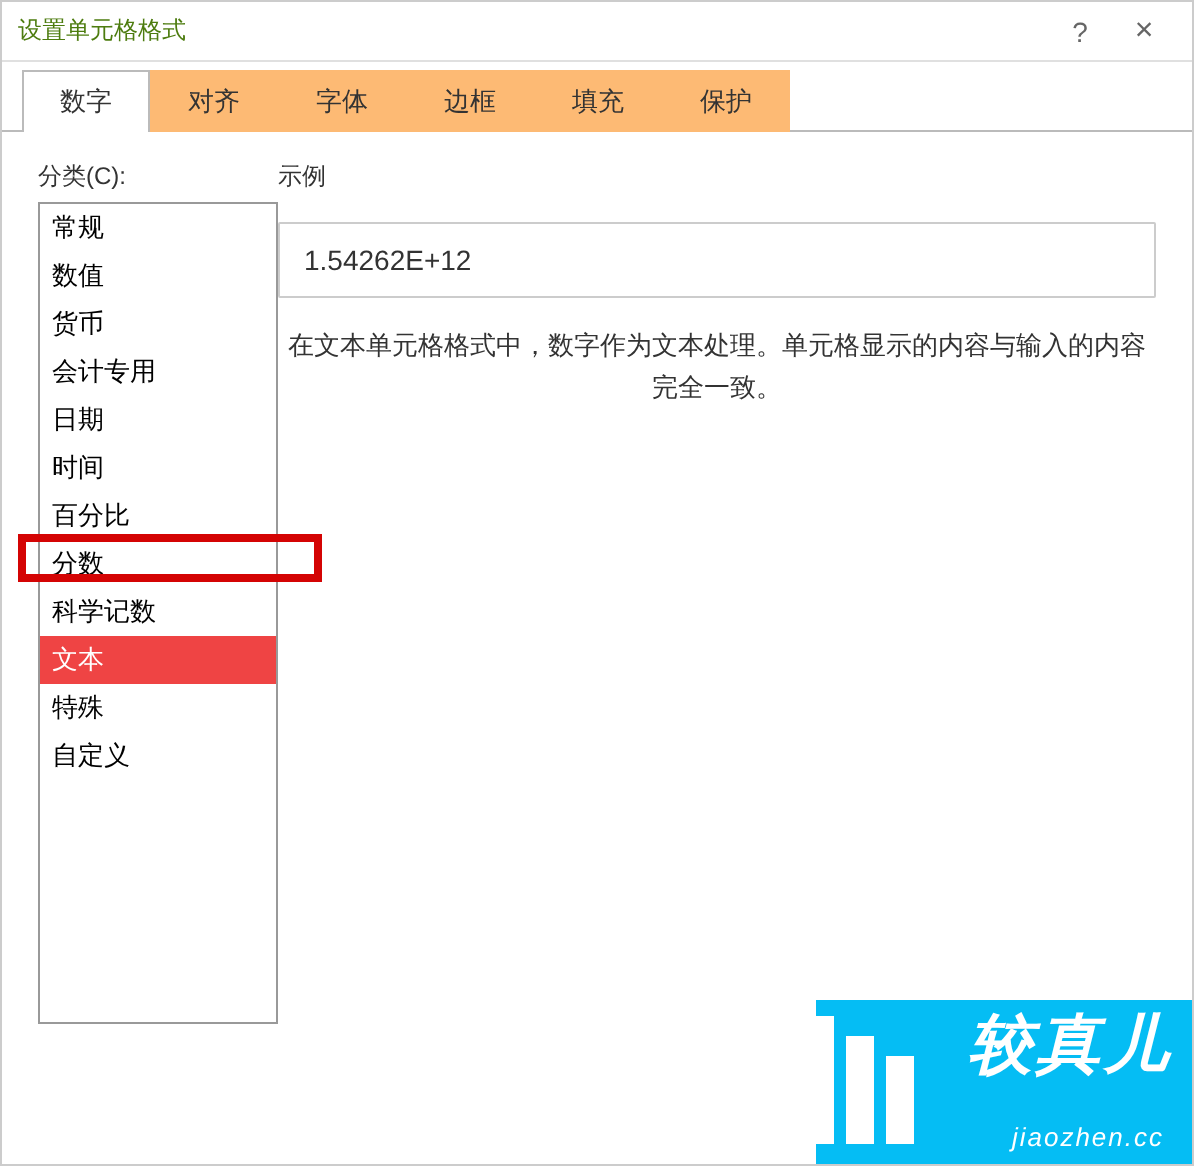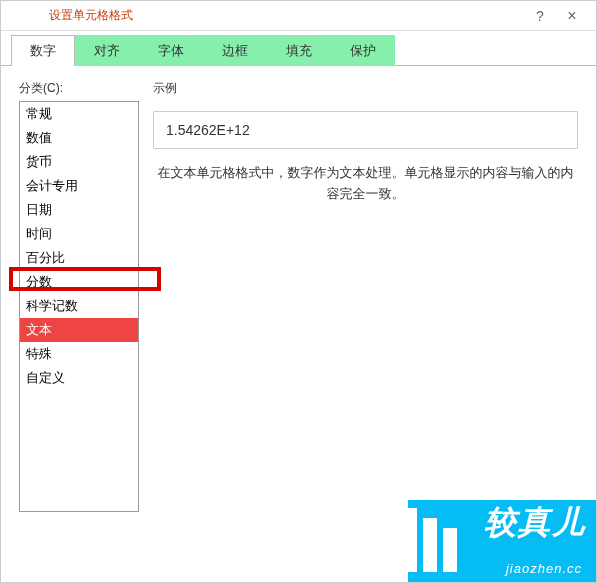--- a/index.html
+++ b/index.html
@@ -1,25 +1,25 @@
 <!DOCTYPE html>
 <html><head>
 <meta charset="utf-8">
 <style>
 * { box-sizing: border-box; margin: 0; padding: 0; }
 body { font-family: "Microsoft YaHei", "SimSun", sans-serif; font-size: 13px; color: #333; background: #fff; width: 597px; height: 583px; overflow: hidden; position: relative; }
 .dialog { width: 597px; height: 583px; background: #fff; border: 1px solid #ccc; position: relative; }
 .titlebar { height: 30px; display: flex; align-items: center; padding: 0 8px; background: #fff; border-bottom: 1px solid #e0e0e0; }
-.titlebar-title { flex: 1; font-size: 12px; color: #c2410c; margin-left: 40px; }
+.titlebar-title { flex: 1; font-size: 12px; color: #4d7c0f; }
 .titlebar-btn { width: 32px; height: 28px; display: flex; align-items: center; justify-content: center; color: #666; font-size: 14px; }
 .titlebar-btn.close { font-size: 16px; }
 .tabs { display: flex; padding: 4px 10px 0 10px; border-bottom: 1px solid #bbb; }
-.tab { padding: 6px 18px; border: 1px solid transparent; border-bottom: none; margin-bottom: -1px; font-size: 13px; color: #333; background: #86efac; }
+.tab { padding: 6px 18px; border: 1px solid transparent; border-bottom: none; margin-bottom: -1px; font-size: 13px; color: #333; background: #fdba74; }
 .tab.active { border-color: #bbb; background: #fff; }
-.content { padding: 14px 18px; display: flex; gap: 14px; height: 460px; }
+.content { padding: 14px 18px; display: flex; height: 460px; }
 .left-col { width: 120px; display: flex; flex-direction: column; }
 .category-label { font-size: 12px; margin-bottom: 4px; }
 .listbox { flex: 1; border: 1px solid #999; background: #fff; overflow-y: scroll; position: relative; }
 .list-item { padding: 3px 6px; font-size: 13px; color: #000; cursor: pointer; white-space: nowrap; }
 .list-item.selected { background: #ef4444; color: #fff; }
 .right-col { flex: 1; display: flex; flex-direction: column; }
 .example-label { font-size: 12px; margin-bottom: 4px; color: #333; }
 .example-box { border: 1px solid #ccc; padding: 10px 12px; font-size: 14px; color: #333; margin-bottom: 14px; border-radius: 1px; margin-top: 10px; }
 .description { font-size: 13px; color: #333; line-height: 1.6; text-align: center; }
 .highlight-box { position: absolute; left: 8px; top: 266px; width: 152px; height: 24px; border: 4px solid #d40404; pointer-events: none; }

